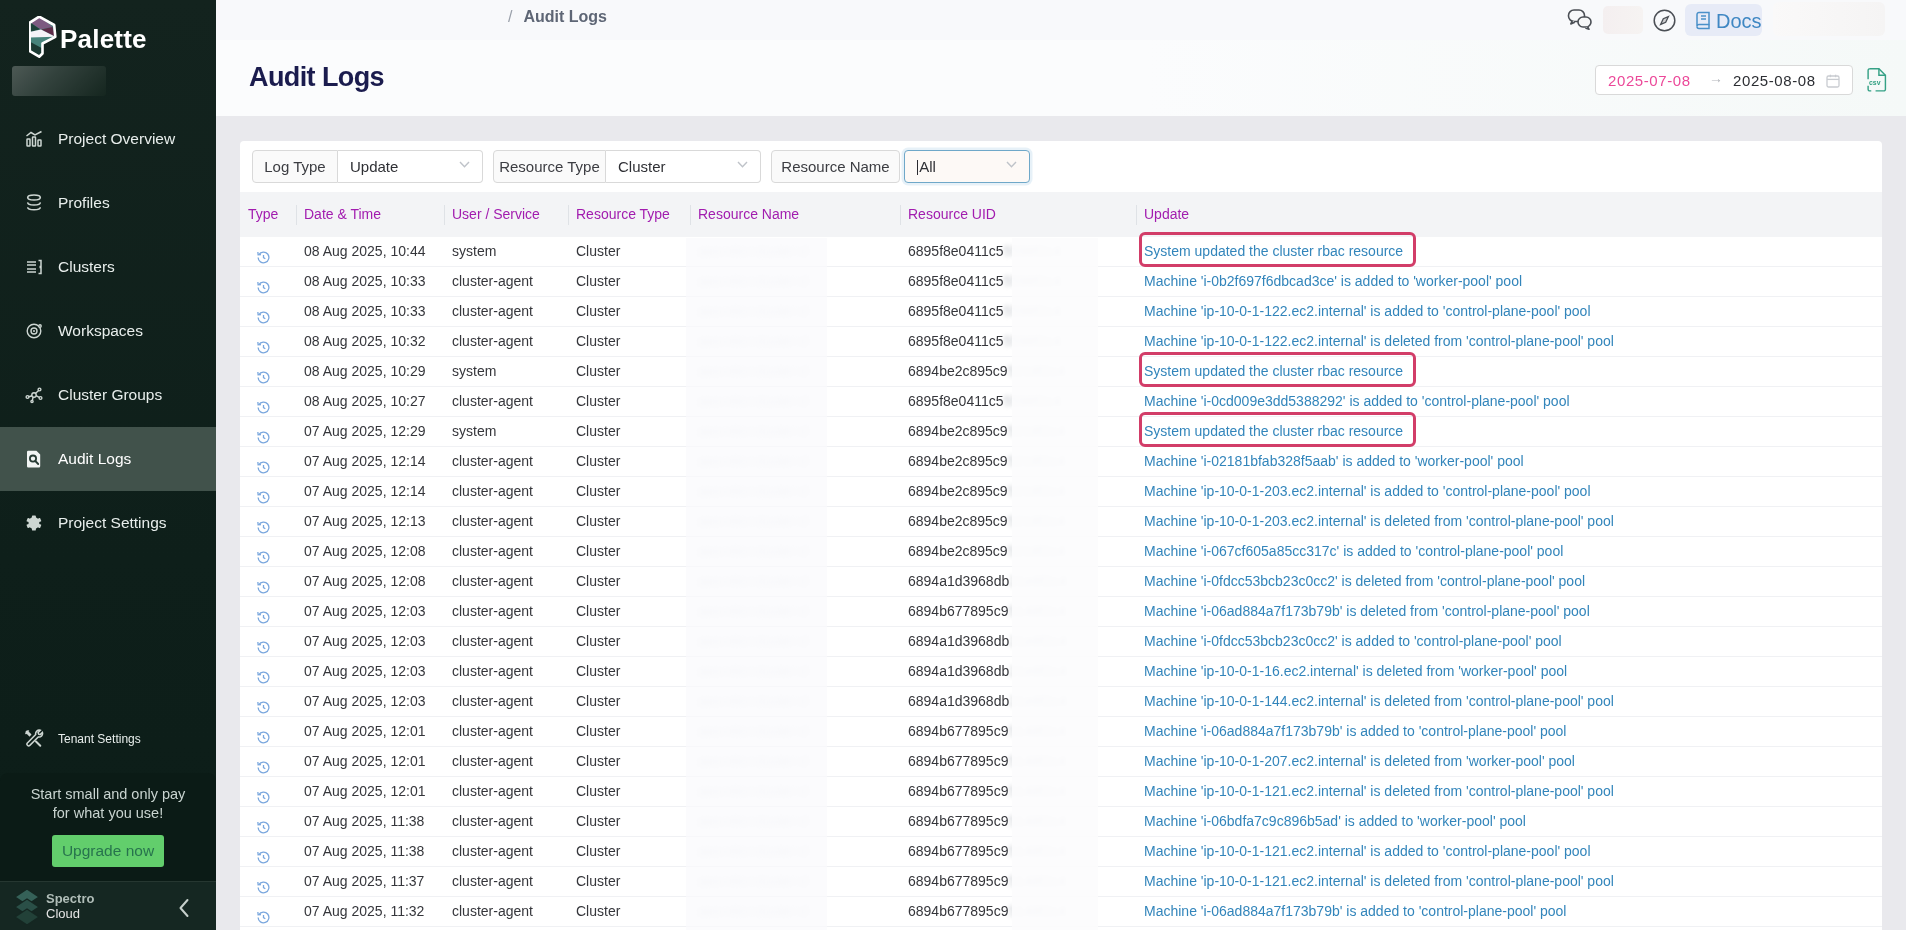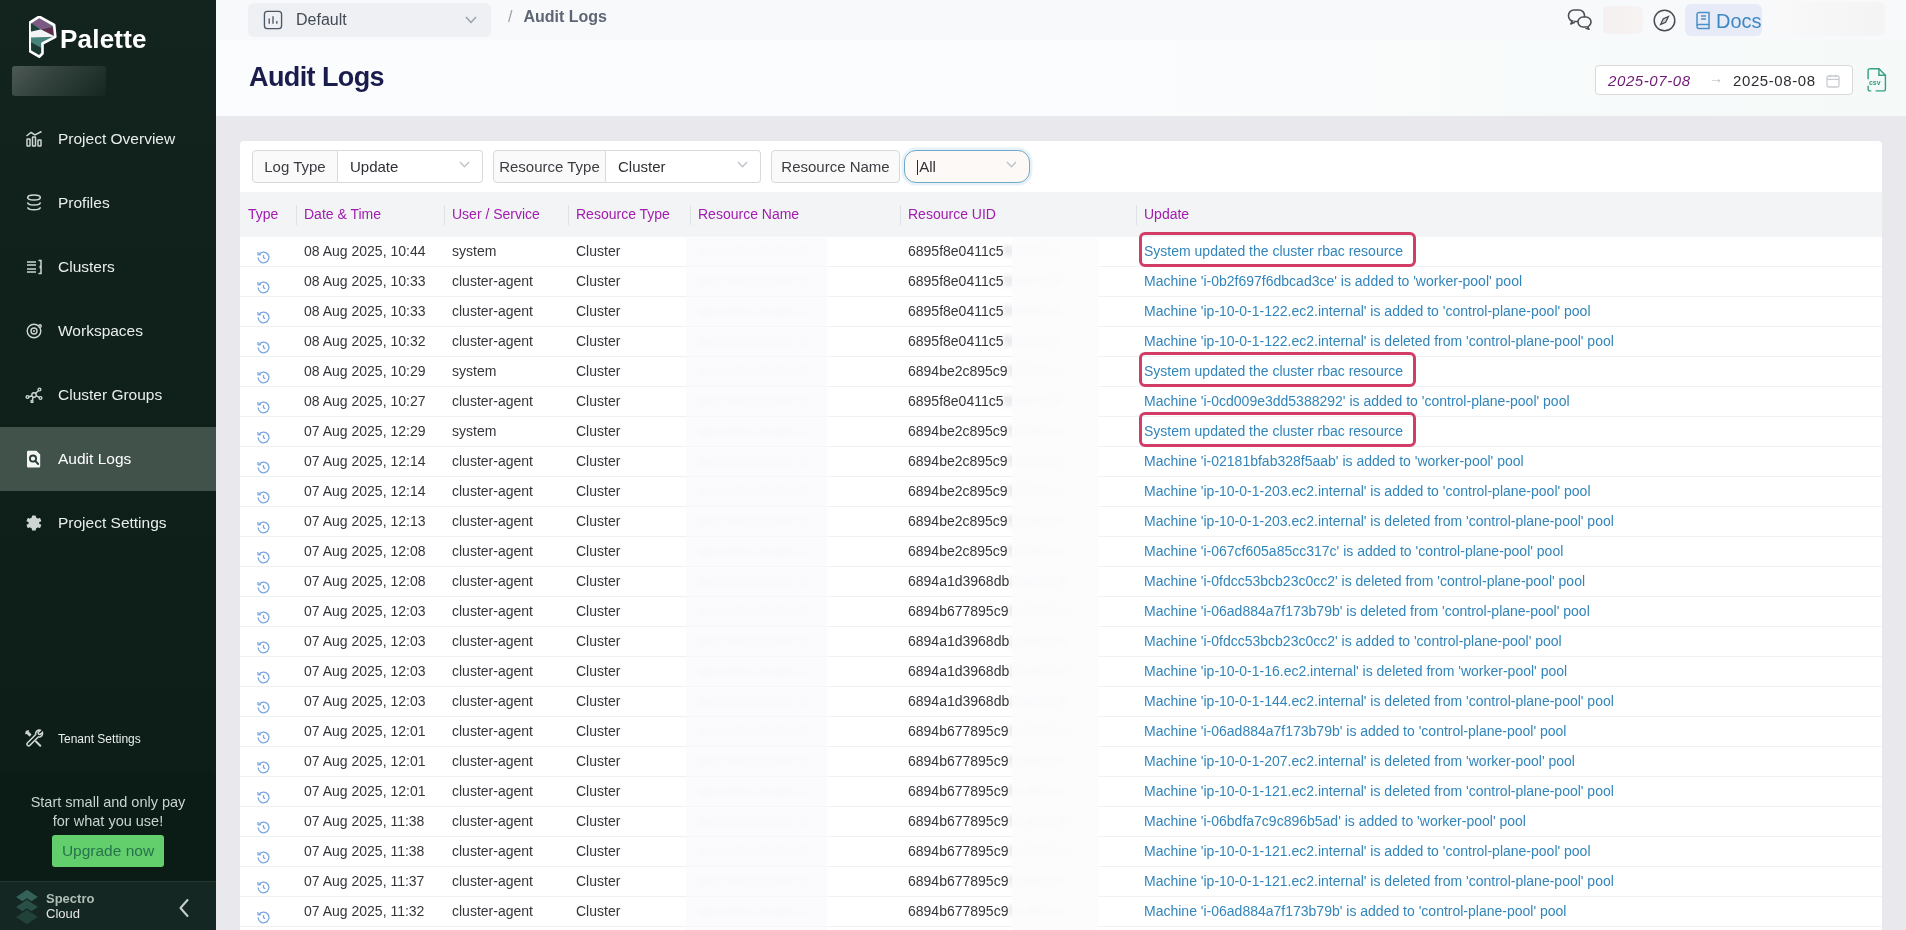--- a/index.html
+++ b/index.html
@@ -14,42 +14,42 @@
 .proj-blur { position:absolute; left:12px; top:66px;  width:94px; height:30px; border-radius:3px; background:linear-gradient(135deg,#4d5955 0%,#33423d 40%,#15261f 100%); }
 .nav { position:absolute; left:0; top:107px; width:216px; }
 .nav-item { position:relative; height:64px; display:flex; align-items:center; color:#e8eeec; font-size:15.5px; }
 .nav-item .nico { position:absolute; left:24px; width:20px; height:20px; }
 .nav-item .nlabel { position:absolute; left:58px; white-space:nowrap; }
 .nav-item.active { background:#41524b; }
 .tenant { position:absolute; left:0; top:707px; width:216px; height:64px; display:flex; align-items:center; color:#e8eeec; font-size:12px; }
 .tenant .nico { position:absolute; left:24px; width:20px; height:20px; }
 .tenant .nlabel { position:absolute; left:58px; }
 .upg { position:absolute; left:0px; top:773px; width:216px; height:108px; background:#0b1b16; border-radius:8px 8px 0 0; }
-.upg p { color:#c9d4d0; font-size:14.5px; text-align:center; line-height:18.5px; margin-top:20px; }
+.upg p { color:#c9d4d0; font-size:14.5px; text-align:center; line-height:18.5px; margin-top:12px; }
 .upg .btn { position:absolute; left:52px; top:62px; width:112px; height:32px; background:#62ce6c; border-radius:3px; color:#27734d; font-size:15.5px; font-weight:500; text-align:center; line-height:32px; }
 .sfoot { position:absolute; left:0; top:881px; width:216px; height:49px; background:#152722; border-top:1px solid #263731; }
 .sfoot .sname { position:absolute; left:46px; top:9px; color:#b0bdb8; font-size:13px; font-weight:600; line-height:15px; }
 .sfoot .sname .cl { font-weight:400; color:#e5e5e5; }
 
 
 .topbar { position:absolute; left:216px; top:0; width:1690px; height:40px; background:#f8f9fb; }
 .proj-select { position:absolute; left:32px; top:3px; width:243px; height:34px; background:#eef0f3; border-radius:6px; }
 .proj-select .txt { position:absolute; left:48px; top:8px; font-size:16px; color:#424a56; }
 .crumb { position:absolute; left:292px; top:8px; font-size:16px; color:#5e6675; font-weight:600; }
 .crumb .slash { font-weight:400; color:#9ba1ab; margin-right:11px; }
 .chip1 { position:absolute; left:1387px; top:6px; width:40px; height:28px; border-radius:5px; background:linear-gradient(90deg,#f4eff0,#f6f3f2); }
 .docs { position:absolute; left:1469px; top:4px; width:77px; height:32px; background:#e7ebf7; border-radius:6px; }
 .docs .t { position:absolute; left:31px; top:6px; color:#3f87c3; font-size:20px; }
 .chip2 { position:absolute; left:1557px; top:2px; width:112px; height:34px; border-radius:6px; background:linear-gradient(90deg,#faf9f9,#f5f4f4); }
 
 
 .pagehead { position:absolute; left:216px; top:40px; width:1690px; height:76px; background:linear-gradient(90deg,#fbfcfd 55%,#f5f9f8); }
 .pagehead h1 { position:absolute; left:33px; top:22px; font-size:27px; color:#1b1c4e; font-weight:700; letter-spacing:-0.6px; }
 .dater { position:absolute; left:1379px; top:25px; width:258px; height:30px; background:#fff; border:1px solid #d9d9d9; border-radius:4px; }
-.dater .d1 { position:absolute; left:12px; top:6px; font-size:15px; color:#701a75; letter-spacing:0.6px;font-style:italic; }
+.dater .d1 { position:absolute; left:12px; top:6px; font-size:15px; color:#ec4899; letter-spacing:0.6px; }
 .dater .arr { position:absolute; left:113px; top:4px; font-size:14px; color:#b4b7bc; }
 .dater .d2 { position:absolute; left:137px; top:6px; font-size:15px; color:#2c2e33; letter-spacing:0.6px; }
 .csvico { position:absolute; left:1650px; top:28px; }
 
 
 .content { position:absolute; left:216px; top:116px; width:1690px; height:814px; background:#e9e9ed; }
 .card { position:absolute; left:24px; top:25px; width:1642px; height:800px; background:#fff; border-radius:4px 4px 0 0; }
 
 
 .fbar { position:absolute; left:12px; top:9px; height:33px; }
@@ -196,32 +196,20 @@
       <polygon points="13,20 25,28 13,36 1,28" fill="#224138" stroke="#152722" stroke-width="1.4"></polygon>
     </svg>
     <div class="sname">Spectro<br><span class="cl">Cloud</span></div>
     <svg style="position:absolute;left:178px;top:16px" width="12" height="20" viewBox="0 0 12 20" fill="none" stroke="#c6d0cc" stroke-width="2" stroke-linecap="round" stroke-linejoin="round">
           <polyline points="9.5,2 2.5,10 9.5,18"></polyline>
         </svg>
   </div>
 </div>
 
 <div class="topbar">
-  <div class="proj-select">
-    <svg style="position:absolute;left:15px;top:7px" width="20" height="20" viewBox="0 0 21 21" fill="none" stroke="#4d5764" stroke-width="1.4">
-      <rect x="1.5" y="1.5" width="18" height="18" rx="3"></rect>
-      <line x1="6.5" y1="14.5" x2="6.5" y2="9"></line>
-      <line x1="10.5" y1="14.5" x2="10.5" y2="6.5"></line>
-      <line x1="14.5" y1="14.5" x2="14.5" y2="11.5"></line>
-    </svg>
-    <span class="txt">Default</span>
-    <svg style="position:absolute;right:14px;top:13px" width="12" height="8" viewBox="0 0 12 8" fill="none" stroke="#9aa1ab" stroke-width="1.5">
-          <polyline points="1,1 6,6.5 11,1"></polyline>
-        </svg>
-  </div>
   <div class="crumb"><span class="slash">/</span>Audit Logs</div>
   <svg style="position:absolute;left:1351px;top:8px" width="26" height="25" viewBox="0 0 26 25" fill="none" stroke="#4b4f55" stroke-width="1.6" stroke-linejoin="round">
     <rect x="1.5" y="2" width="16" height="11.5" rx="5.5"></rect>
     <path d="M5.5,12.5 l-1.7,3.4 l4,-1.6" fill="#f7f8f9"></path>
     <rect x="11" y="9" width="13" height="10" rx="5" fill="#f7f8f9"></rect>
     <path d="M20.5,18.3 l1.5,3 l-3.6,-1.2" fill="#f7f8f9"></path>
   </svg>
   <div class="chip1"></div>
   <svg style="position:absolute;left:1436px;top:8px" width="25" height="25" viewBox="0 0 25 25" fill="none" stroke="#4b4f55" stroke-width="1.5">
     <circle cx="12.5" cy="12.5" r="10.3"></circle>
@@ -275,21 +263,21 @@
       <div class="fgroup" style="left:241px">
         <div class="flabel" style="left:0;width:113px">Resource Type</div>
         <div class="fselect" style="left:113px;width:155px">Cluster
           <svg class="chv" width="11" height="7" viewBox="0 0 11 7" fill="none" stroke="#bfc3c9" stroke-width="1.4">
                 <polyline points="1,1 5.5,5.8 10,1"></polyline>
               </svg>
         </div>
       </div>
       <div class="fgroup" style="left:519px">
         <div class="flabel" style="left:0;width:129px;border-radius:4px">Resource Name</div>
-        <div class="fselect" style="left:133px;width:126px;border:1.5px solid #6fa8c9;border-radius:12px;background:#fdf9f6;box-shadow:0 0 0 2.5px rgba(120,180,215,0.18)"><span style="display:inline-block;width:1.2px;height:15px;background:#2a2a30;vertical-align:-3px;margin-right:1px"></span>All
+        <div class="fselect" style="left:133px;width:126px;border:1.5px solid #6fa8c9;border-radius:4px;background:#fdf9f6;box-shadow:0 0 0 2.5px rgba(120,180,215,0.18)"><span style="display:inline-block;width:1.2px;height:15px;background:#2a2a30;vertical-align:-3px;margin-right:1px"></span>All
           <svg class="chv" width="11" height="7" viewBox="0 0 11 7" fill="none" stroke="#bfc3c9" stroke-width="1.4">
                 <polyline points="1,1 5.5,5.8 10,1"></polyline>
               </svg>
         </div>
       </div>
     </div>
 
     <div class="thead">
       <div class="th" style="left:0;width:56px">Type</div>
       <div class="th" style="left:56px;width:148px">Date &amp; Time</div>

